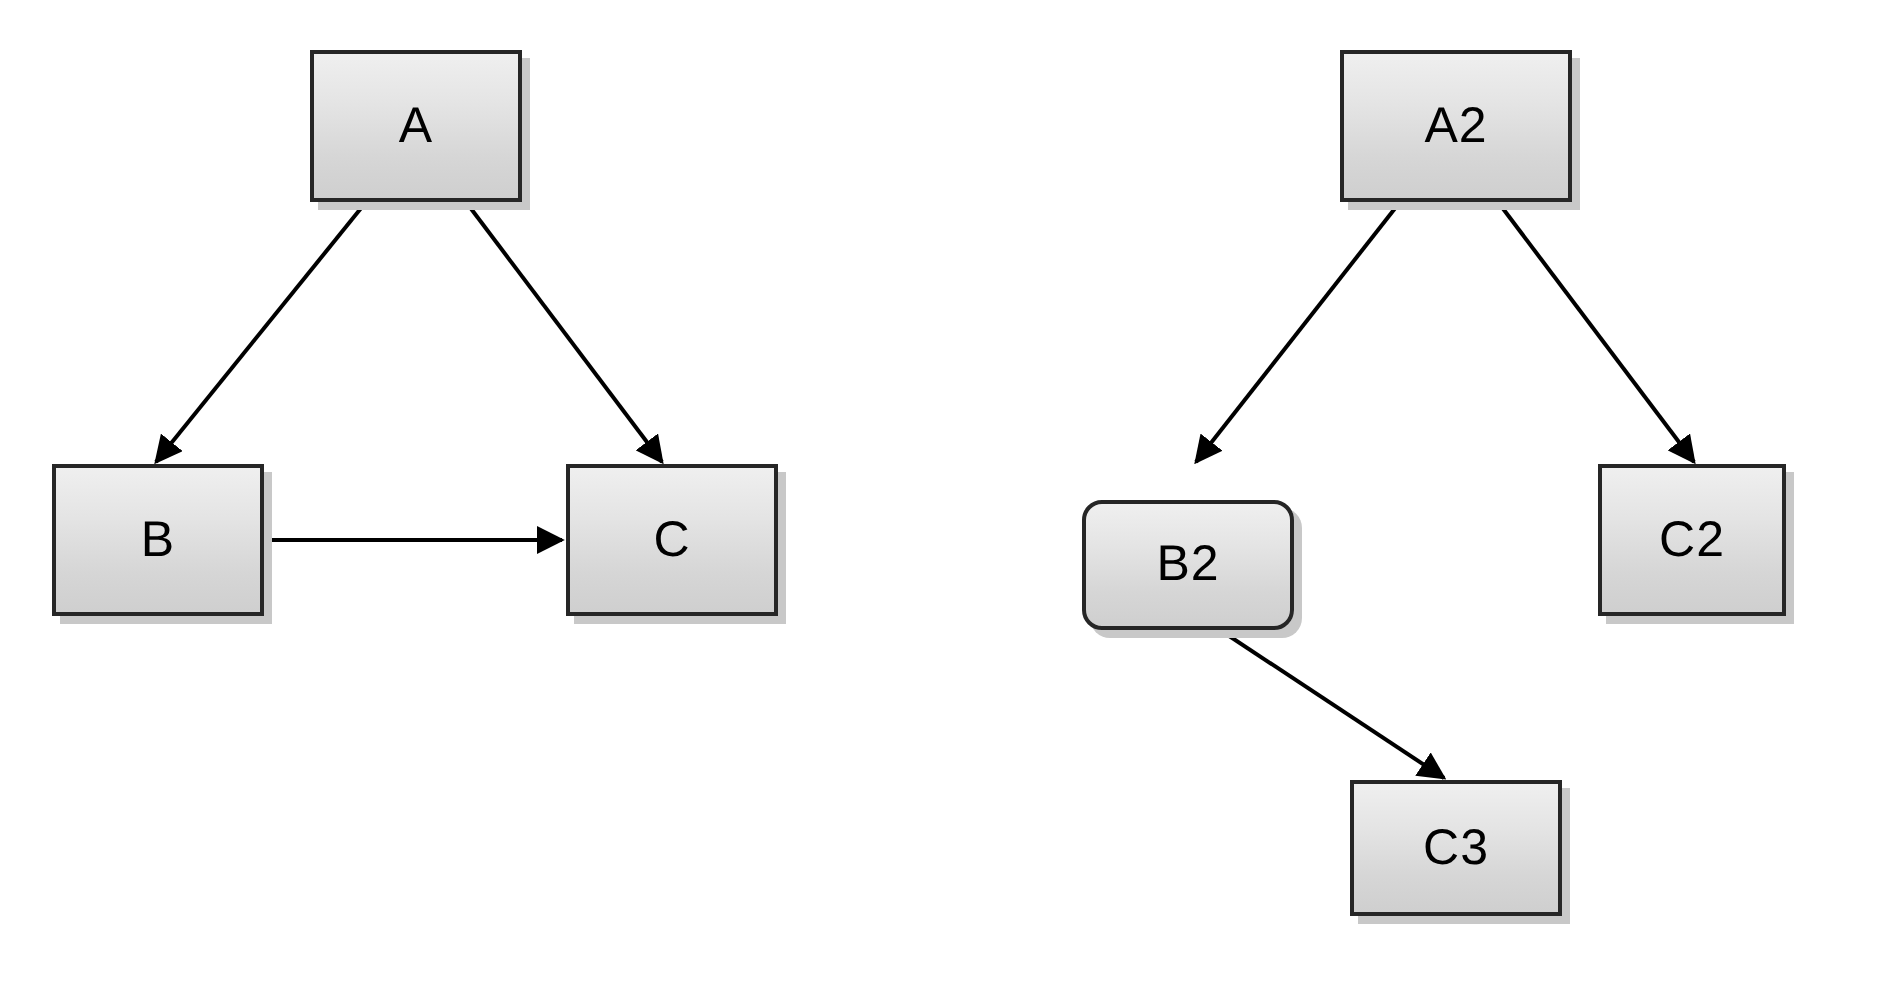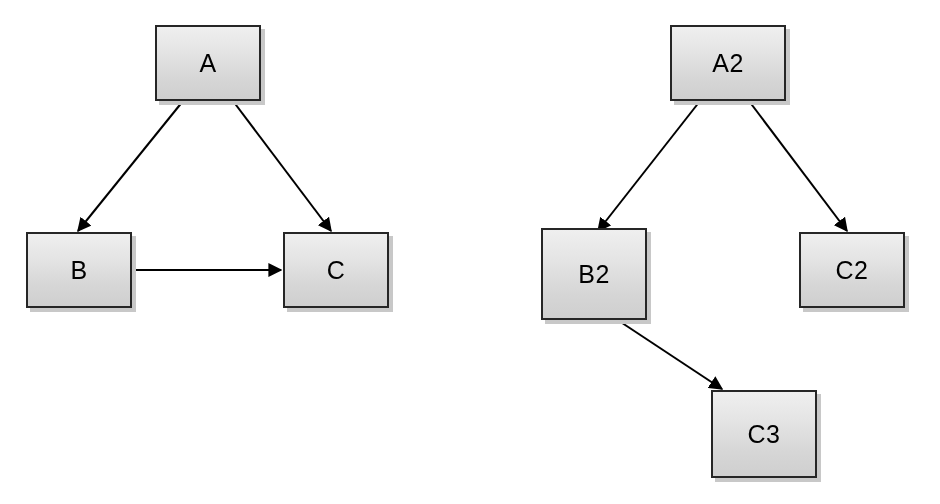--- a/index.html
+++ b/index.html
@@ -74,24 +74,24 @@
       </div>
       <div class="node" style="left: 26px; top: 232px; width: 106px; height: 76px;">
         <span class="node-label">B</span>
       </div>
       <div class="node" style="left: 283px; top: 232px; width: 106px; height: 76px;">
         <span class="node-label">C</span>
       </div>
       <div class="node" style="left: 670px; top: 25px; width: 116px; height: 76px;">
         <span class="node-label">A2</span>
       </div>
-      <div class="node" style="left: 541px; top: 228px; width: 106px; height: 92px;">
+      <div class="node" style="left: 541px; top: 250px; width: 106px; height: 65px; border-radius: 10px;">
         <span class="node-label">B2</span>
       </div>
-      <div class="node" style="left: 799px; top: 232px; width: 106px; height: 76px;">
+      <div class="node" style="left: 799px; top: 232px; width: 94px; height: 76px;">
         <span class="node-label">C2</span>
       </div>
-      <div class="node" style="left: 675px; top: 390px; width: 106px; height: 88px; margin-left: 36px;">
+      <div class="node" style="left: 675px; top: 390px; width: 106px; height: 68px;">
         <span class="node-label">C3</span>
       </div>
     </div>
 
 </div>
 
 </body></html>

